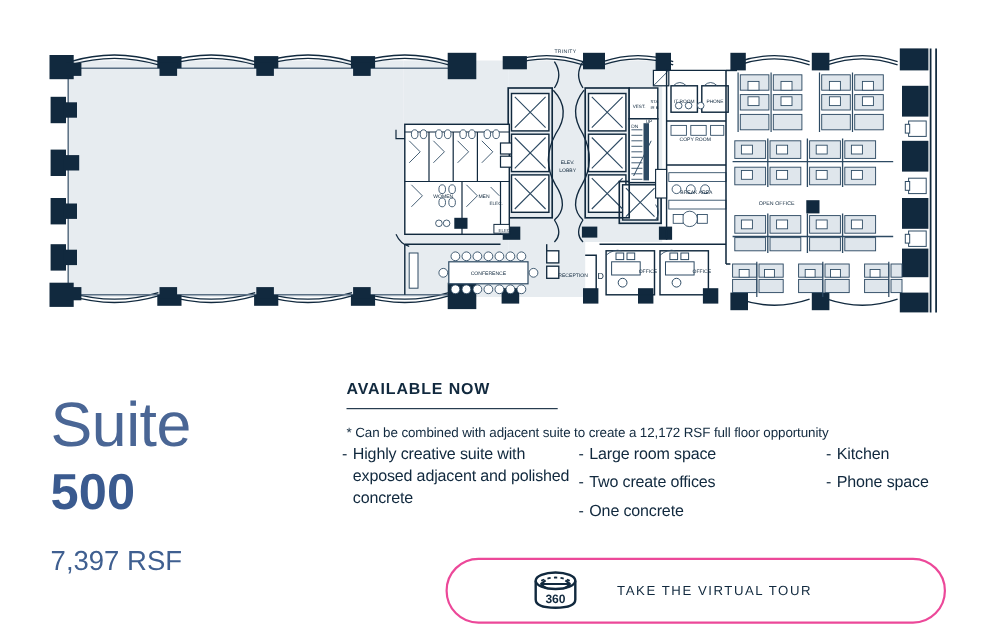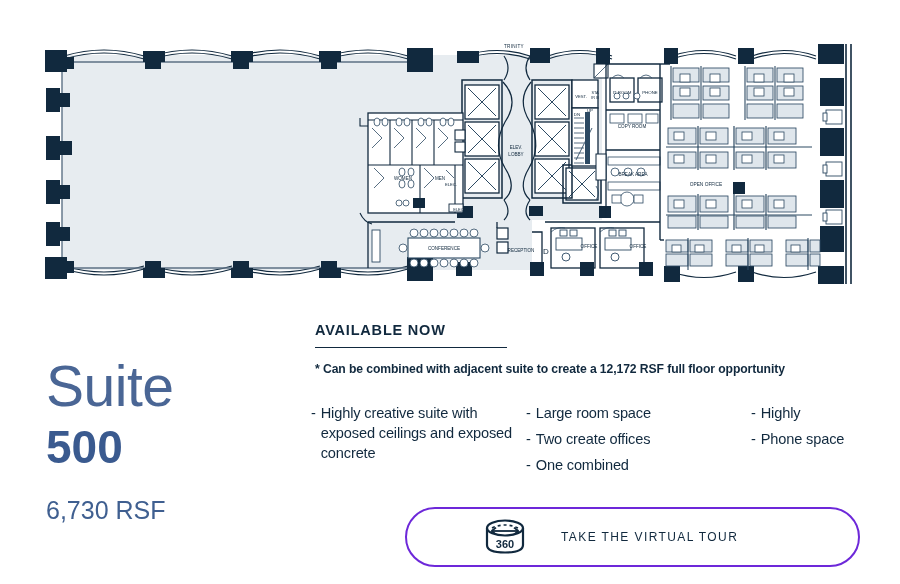--- a/index.html
+++ b/index.html
@@ -72,31 +72,32 @@
     position: absolute;
     left: 315px;
     top: 22px;
     width: 560px;
   }
   #available-label {
     font-size: 14.5px;
     font-weight: 700;
     letter-spacing: 0.8px;
     color: #11293e;
+    margin-top: 24px;
   }
   #available-rule {
     width: 192px;
     height: 1px;
     background: #11293e;
     margin-top: 9px;
   }
   #combine-note {
     margin-top: 14px;
     font-size: 12.2px;
-    font-weight: 700;
+    font-weight: 400;
     color: #11293e;
     letter-spacing: -0.1px;
   }
 
   #features {
     position: absolute;
     left: 311px;
     top: 103px;
     width: 570px;
     display: flex;
@@ -124,21 +125,21 @@
     flex: 1 1 auto;
   }
 
   
   #tour-button {
     position: absolute;
     left: 405px;
     top: 207px;
     width: 455px;
     height: 60px;
-    border: 2px solid #6d28d9;
+    border: 2px solid #ec4899;
     border-radius: 30px;
     background: #ffffff;
     display: flex;
     align-items: center;
     cursor: pointer;
     box-sizing: border-box;
   }
   #tour-icon {
     margin-left: 72px;
     width: 52px;
@@ -640,54 +641,54 @@
   </g>
 
 </svg>
 </div>
 
 <div id="info-panel">
 
   <div id="suite-block">
     <div id="suite-word">Suite</div>
     <div id="suite-number">500</div>
-    <div id="suite-rsf">6,730 RSF</div>
+    <div id="suite-rsf">7,397 RSF</div>
   </div>
 
   <div id="details-block">
     <div id="available-label">AVAILABLE NOW</div>
     <div id="available-rule"></div>
     <div id="combine-note">* Can be combined with adjacent suite to create a 12,172 RSF full floor opportunity</div>
   </div>
 
   <div id="features">
       <div class="feature-col col-0">
         <div class="feature-item">
           <span class="feature-dash">-</span>
-          <span class="feature-text">Highly creative suite with exposed ceilings and exposed concrete</span>
+          <span class="feature-text">Highly creative suite with exposed adjacent and polished concrete</span>
         </div>
       </div>
       <div class="feature-col col-1">
         <div class="feature-item">
           <span class="feature-dash">-</span>
           <span class="feature-text">Large room space</span>
         </div>
         <div class="feature-item">
           <span class="feature-dash">-</span>
           <span class="feature-text">Two create offices</span>
         </div>
         <div class="feature-item">
           <span class="feature-dash">-</span>
-          <span class="feature-text">One combined</span>
+          <span class="feature-text">One concrete</span>
         </div>
       </div>
       <div class="feature-col col-2">
         <div class="feature-item">
           <span class="feature-dash">-</span>
-          <span class="feature-text">Highly</span>
+          <span class="feature-text">Kitchen</span>
         </div>
         <div class="feature-item">
           <span class="feature-dash">-</span>
           <span class="feature-text">Phone space</span>
         </div>
       </div>
     </div>
 
   <div id="tour-button">
     <span id="tour-icon">

